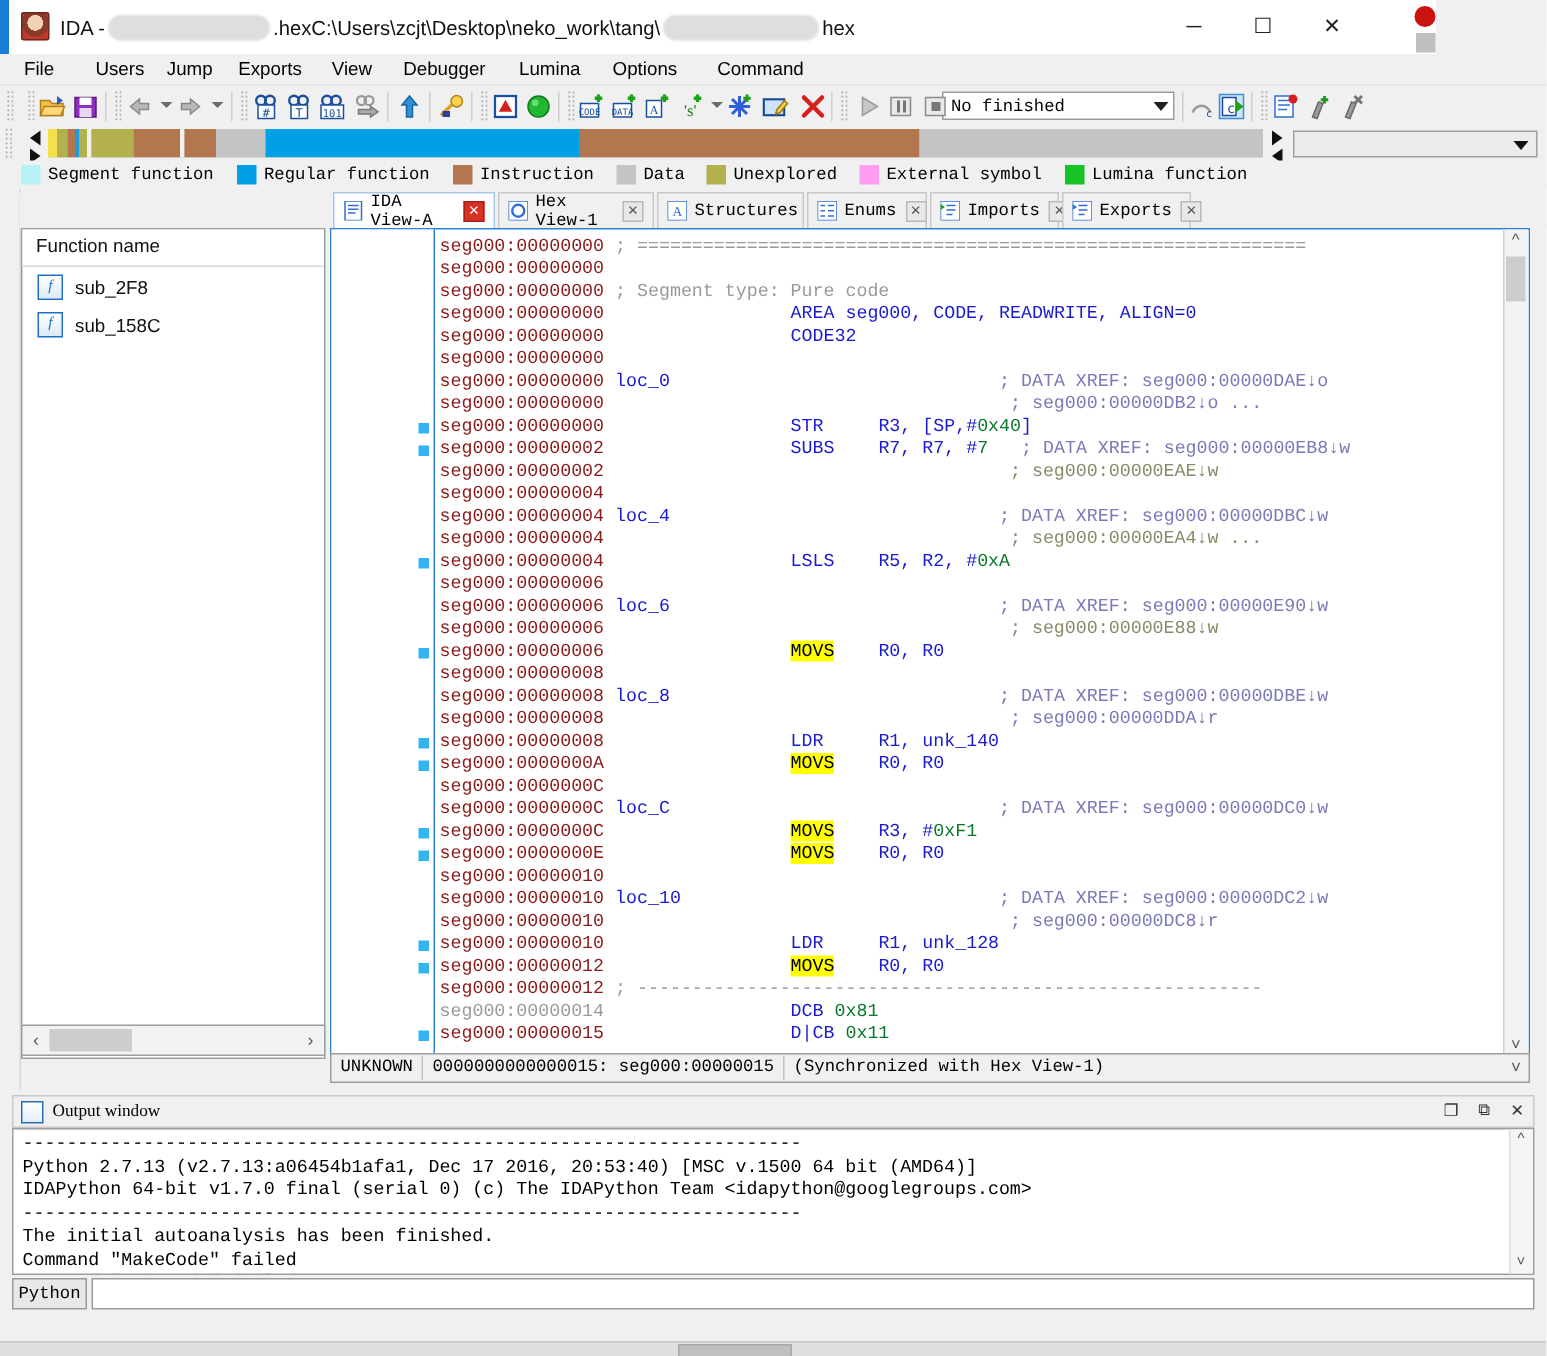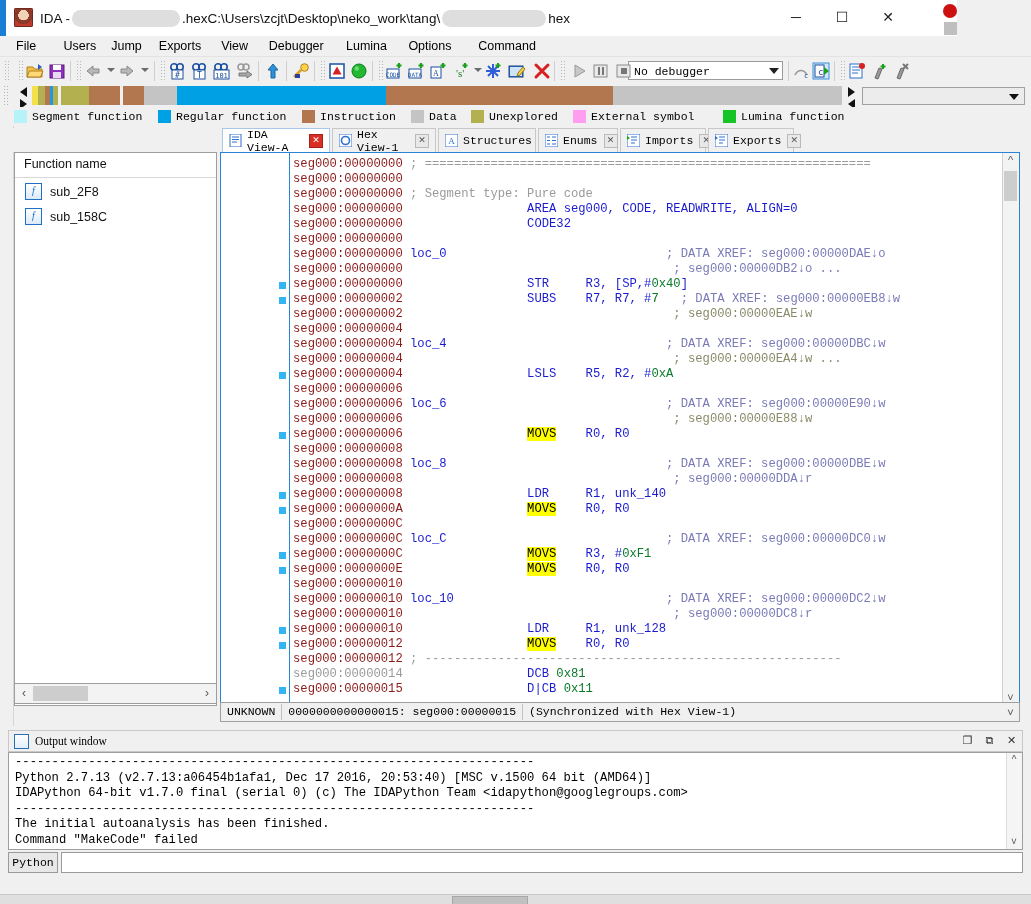--- a/index.html
+++ b/index.html
@@ -165,21 +165,21 @@
       <div class="menuitem" style="left: 219.2px;">View</div>
       <div class="menuitem" style="left: 266.8px;">Debugger</div>
       <div class="menuitem" style="left: 344px;">Lumina</div>
       <div class="menuitem" style="left: 406.4px;">Options</div>
       <div class="menuitem" style="left: 476.2px;">Command</div>
       <div class="menuitem" style="left: 546px; margin-top: 32px;">Help</div>
     </div>
 
   <div class="toolbar" id="toolbar">
     <div class="dbgsel">
-      <span>No debugger</span>
+      <span>No finished</span>
       <span class="ar"></span>
     </div>
   <div class="grip" style="left: 4px;"></div>
       <div class="grip" style="left: 18px;"></div>
       <div class="ticon" style="left: 26px;"><svg width="18" height="18" viewBox="0 0 18 18">
           <path d="M1 5h6l1.5 2H16v8H1z" fill="#f2c14a" stroke="#b07f1d"></path>
           <path d="M1 15l2.5-6H17l-2.5 6z" fill="#ffd978" stroke="#b07f1d"></path>
           <path d="M12 2l4 3-4 3z" fill="#2b5fbf"></path>
         </svg></div>
       <div class="ticon" style="left: 48px;"><svg width="18" height="18" viewBox="0 0 18 18">
@@ -367,21 +367,21 @@
         <span class="lglb">Data</span>
       </div>
       <div class="lg" style="left: 471px;">
         <span class="lgsw" style="background: rgb(179, 176, 79);"></span>
         <span class="lglb">Unexplored</span>
       </div>
       <div class="lg" style="left: 573px;">
         <span class="lgsw" style="background: rgb(255, 158, 240);"></span>
         <span class="lglb">External symbol</span>
       </div>
-      <div class="lg" style="left: 710px; margin-left: 13px;">
+      <div class="lg" style="left: 710px;">
         <span class="lgsw" style="background: rgb(22, 196, 38);"></span>
         <span class="lglb">Lumina function</span>
       </div>
     </div>
 
   <div class="dockstrip"></div>
 
   <div class="panelhdr">
     <div class="fnico" style="margin-left:4px;margin-right:6px">f</div>
     <span>Functions window</span>

